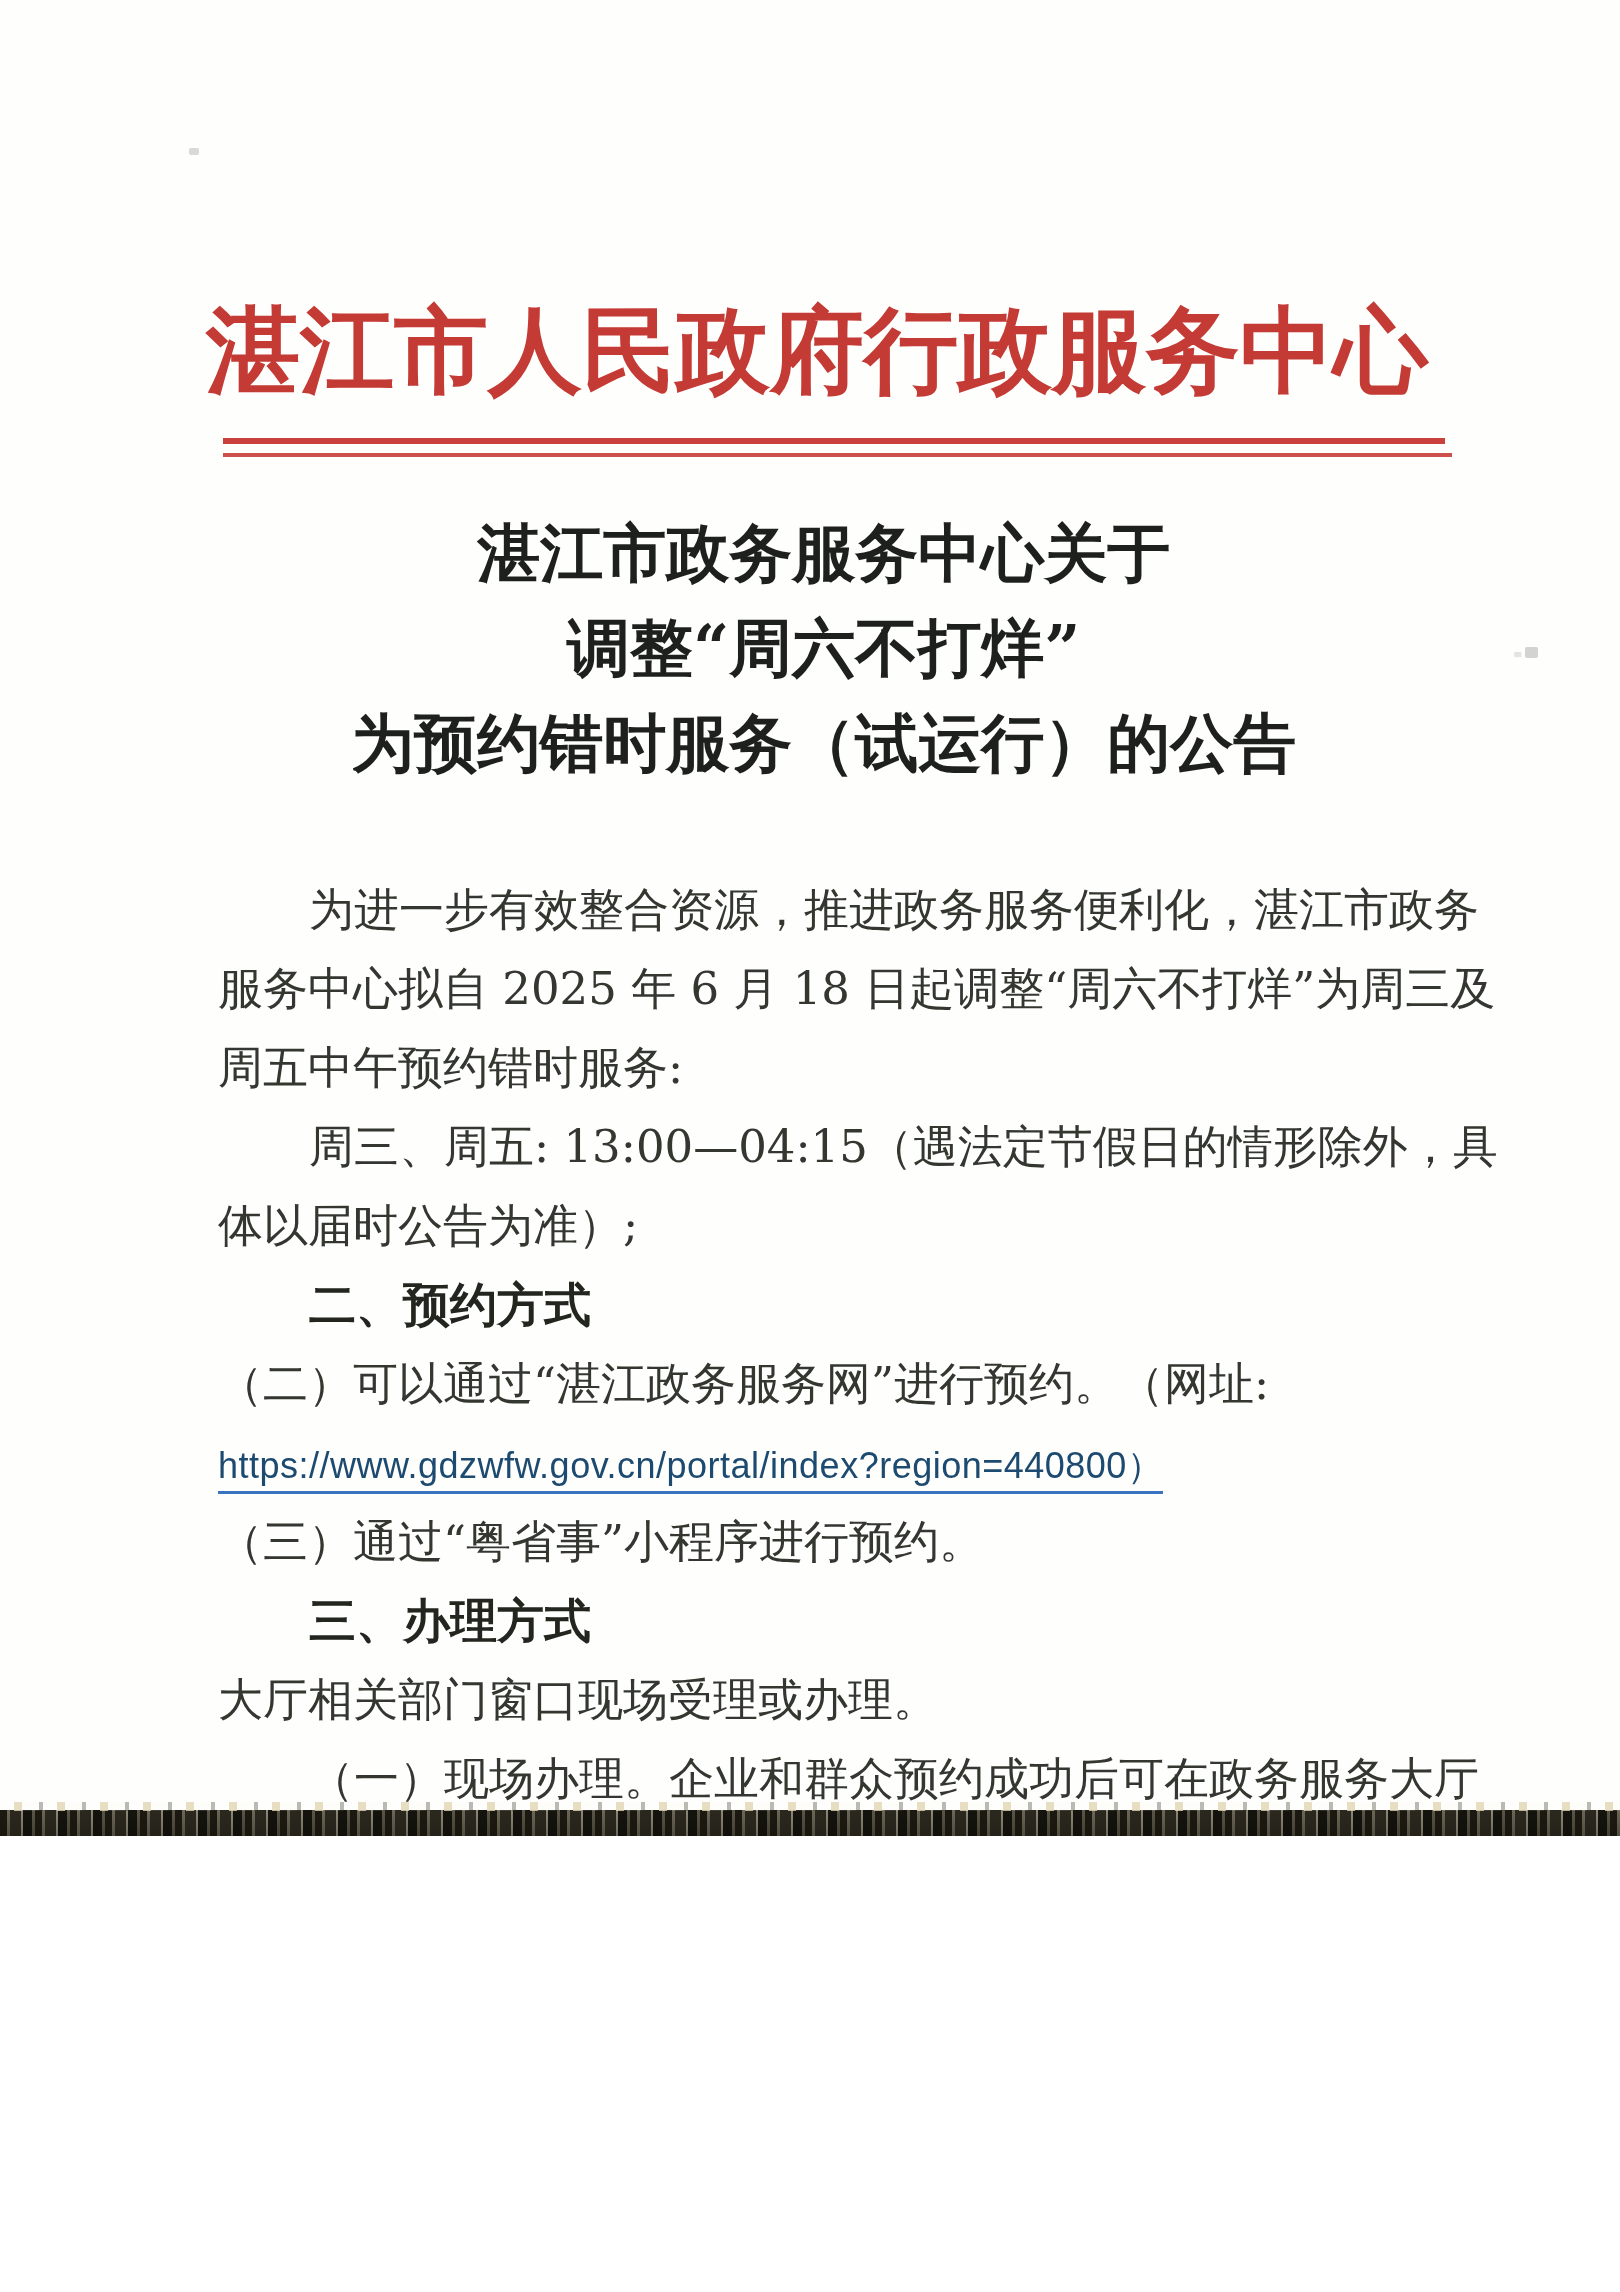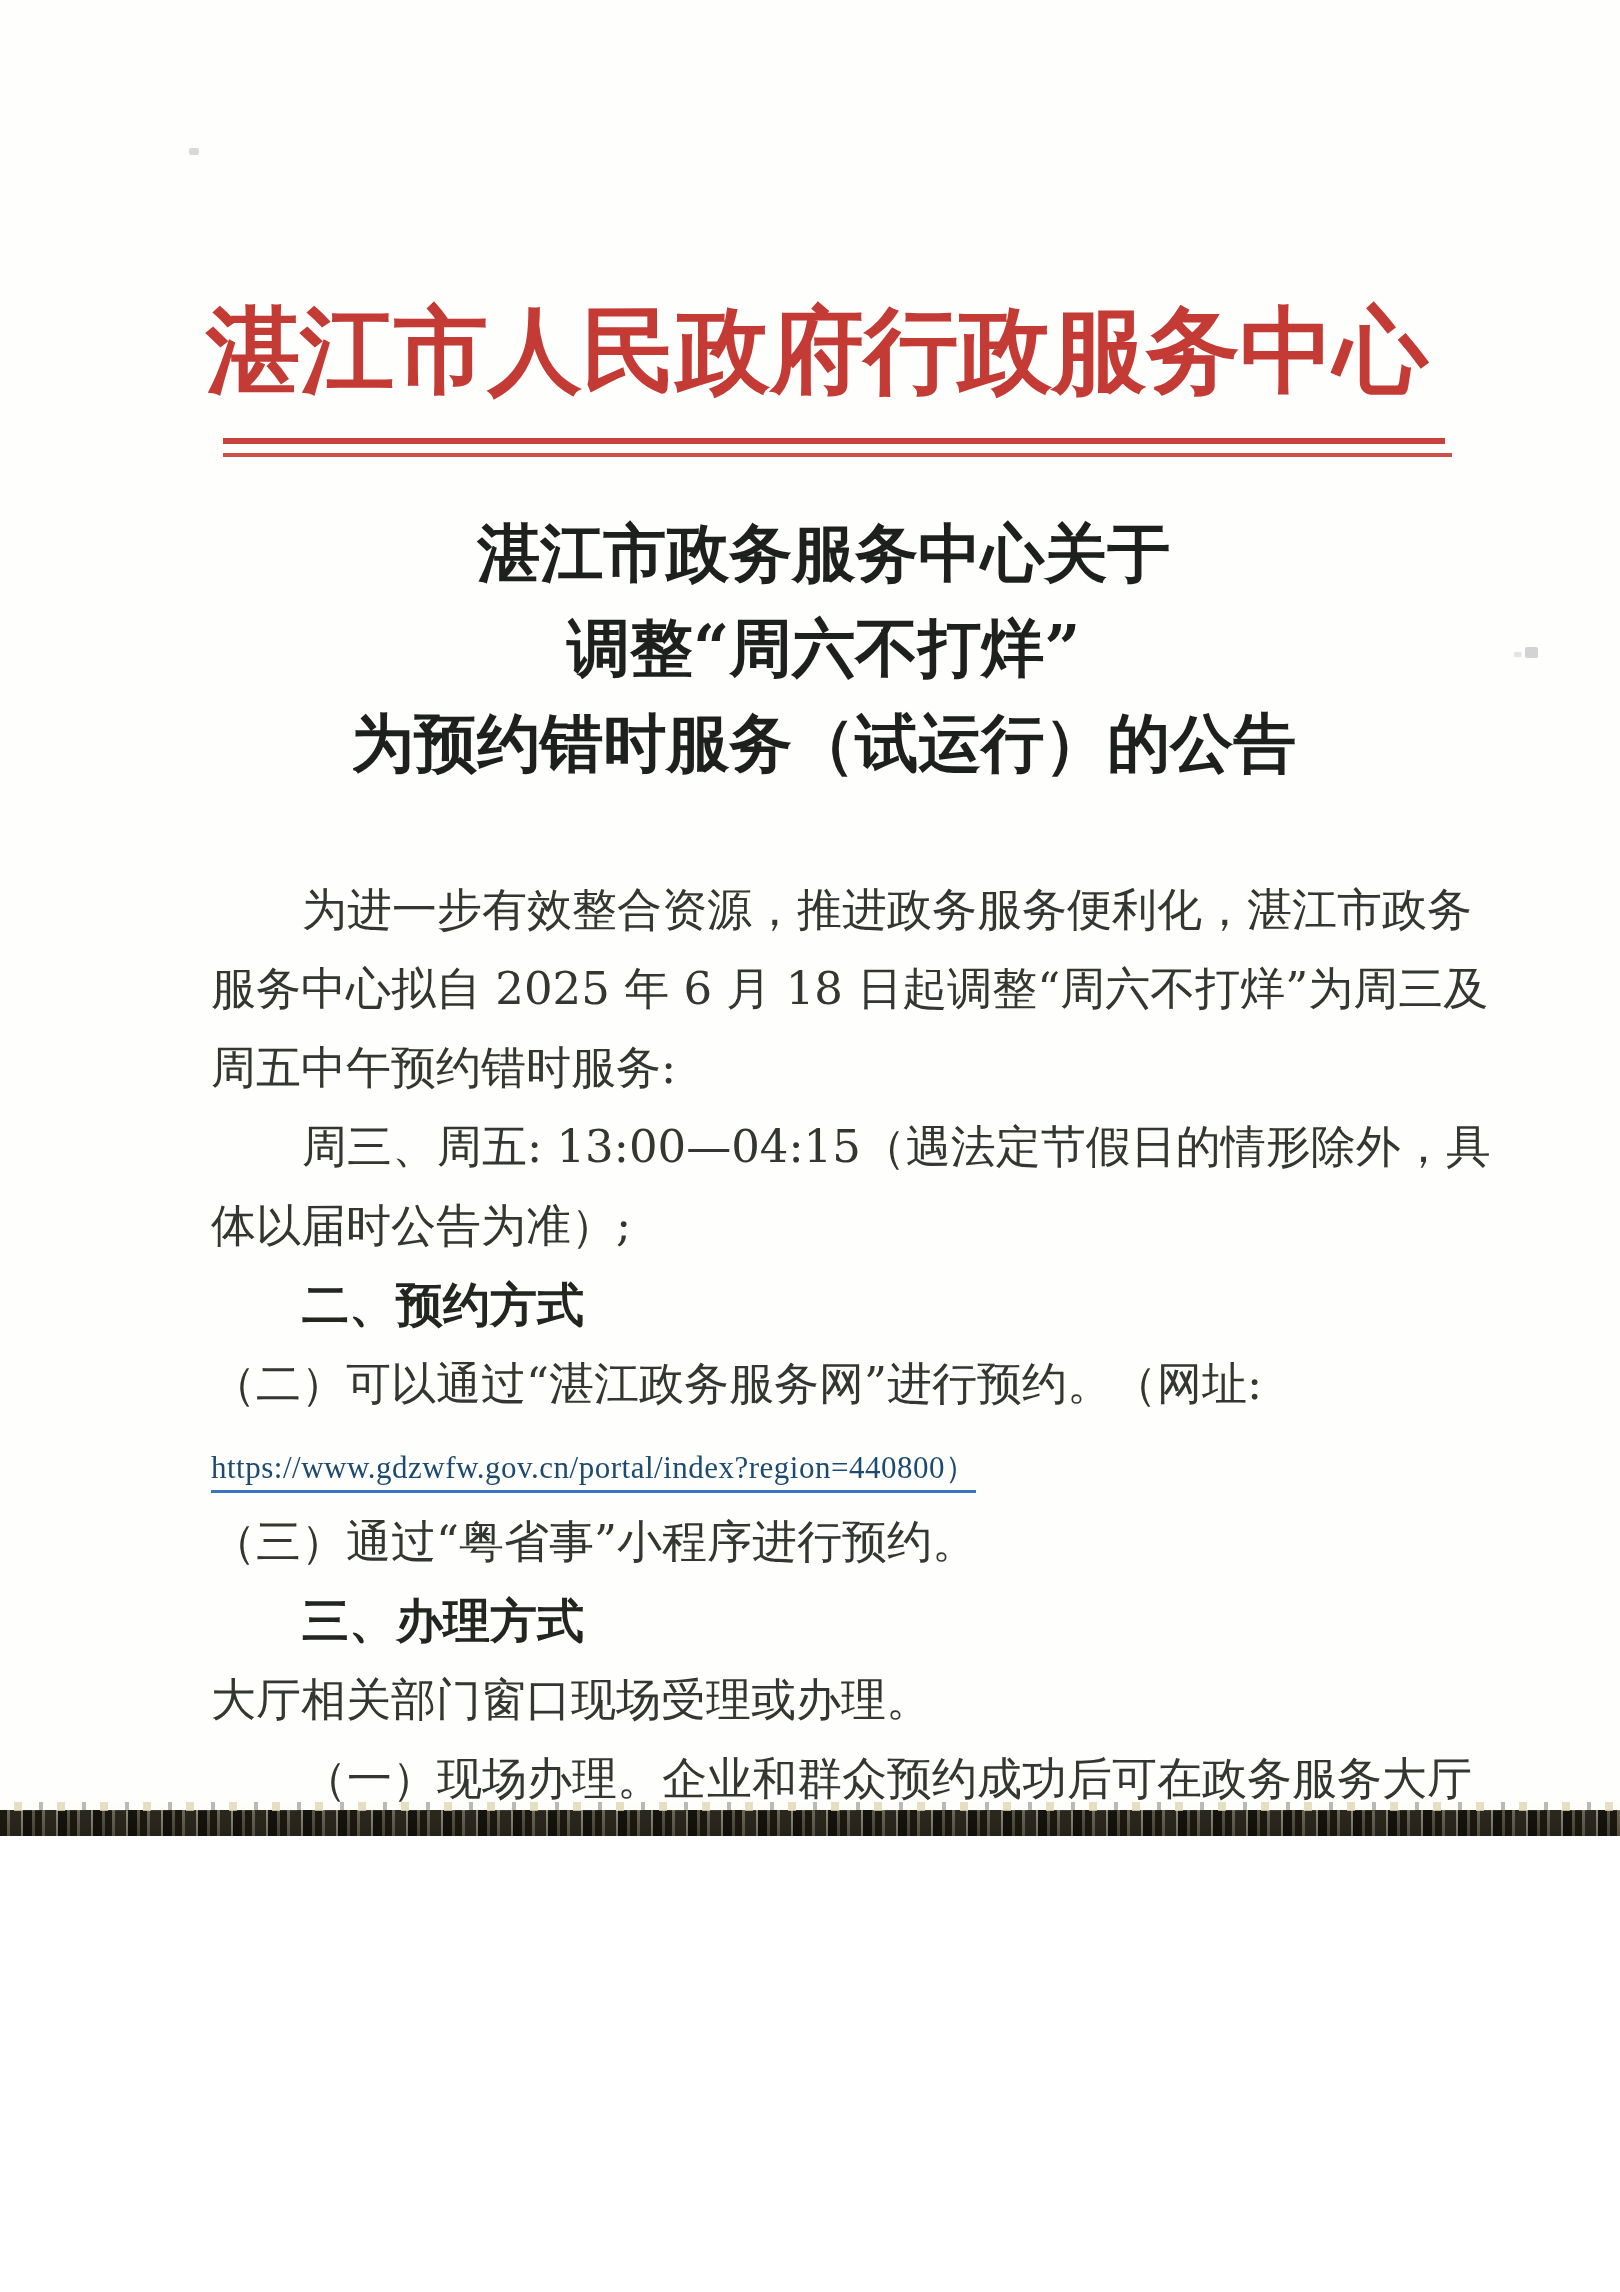--- a/index.html
+++ b/index.html
@@ -38,36 +38,36 @@
   
   .notice-title{
     position:absolute;left:0;top:506px;width:100%;
     text-align:center;color:var(--title-black);
     font-weight:700;font-size:63px;line-height:95px;
     transform:translateX(13.7px);
     white-space:nowrap;
   }
   
   .doc-body{
-    position:absolute;left:211px;top:870px;right:118px;
+    position:absolute;left:218px;top:870px;right:118px;
     color:var(--body-text);
     font-size:45px;
   }
   .body-line{
     height:79px;line-height:79px;
     white-space:nowrap;
   }
   .indent{padding-left:91px;}
   .heading{
     font-family:"DejaVu Sans","Liberation Sans",sans-serif;
     font-weight:700;color:#23261f;font-size:47px;
   }
   .doc-link{
-    font-family:Liberation Serif, serif;
-    font-size:31px;letter-spacing:0.5px;
+    font-family:Liberation Sans, sans-serif;
+    font-size:36px;letter-spacing:0.5px;
     color:var(--link-text-blue);
     text-decoration:none;
     border-bottom:3.9px solid var(--link-underline-blue);
     padding-bottom:4.9px;
     cursor:pointer;
   }
   
   .scan-band{
     position:absolute;left:0;bottom:0;width:100%;height:26.5px;
     background:

